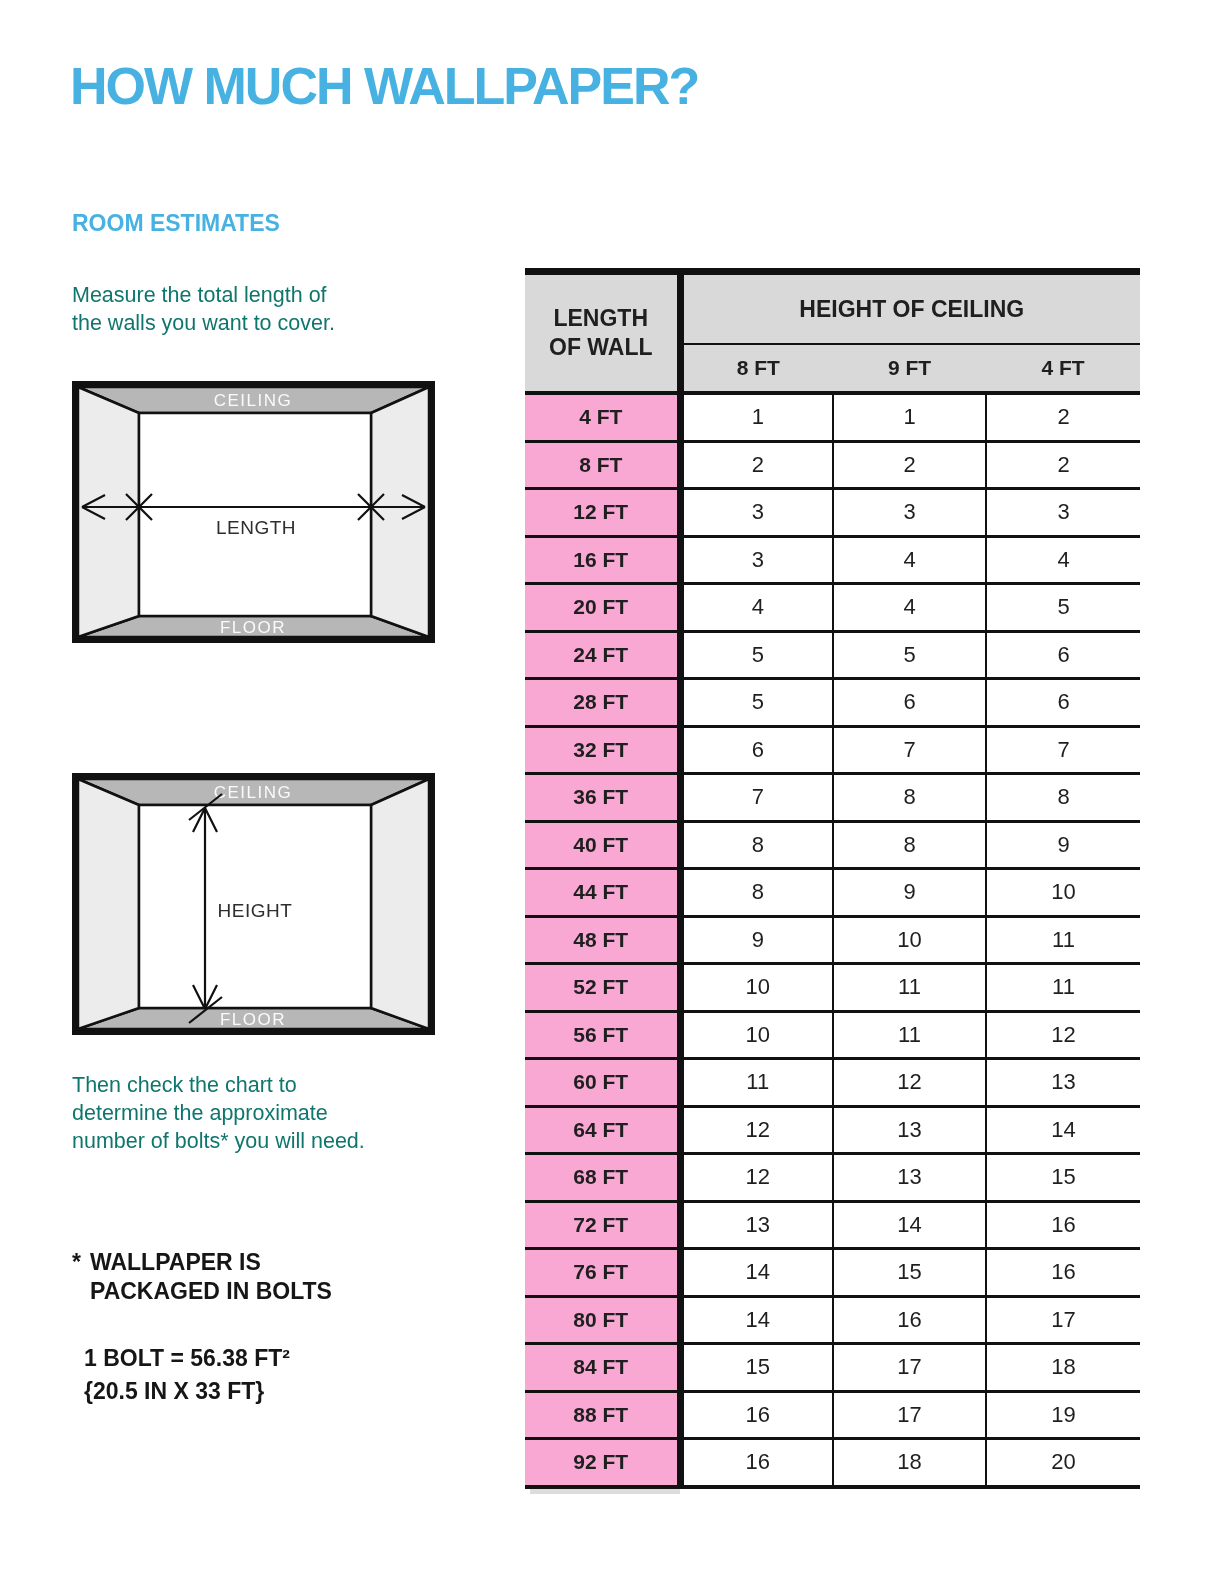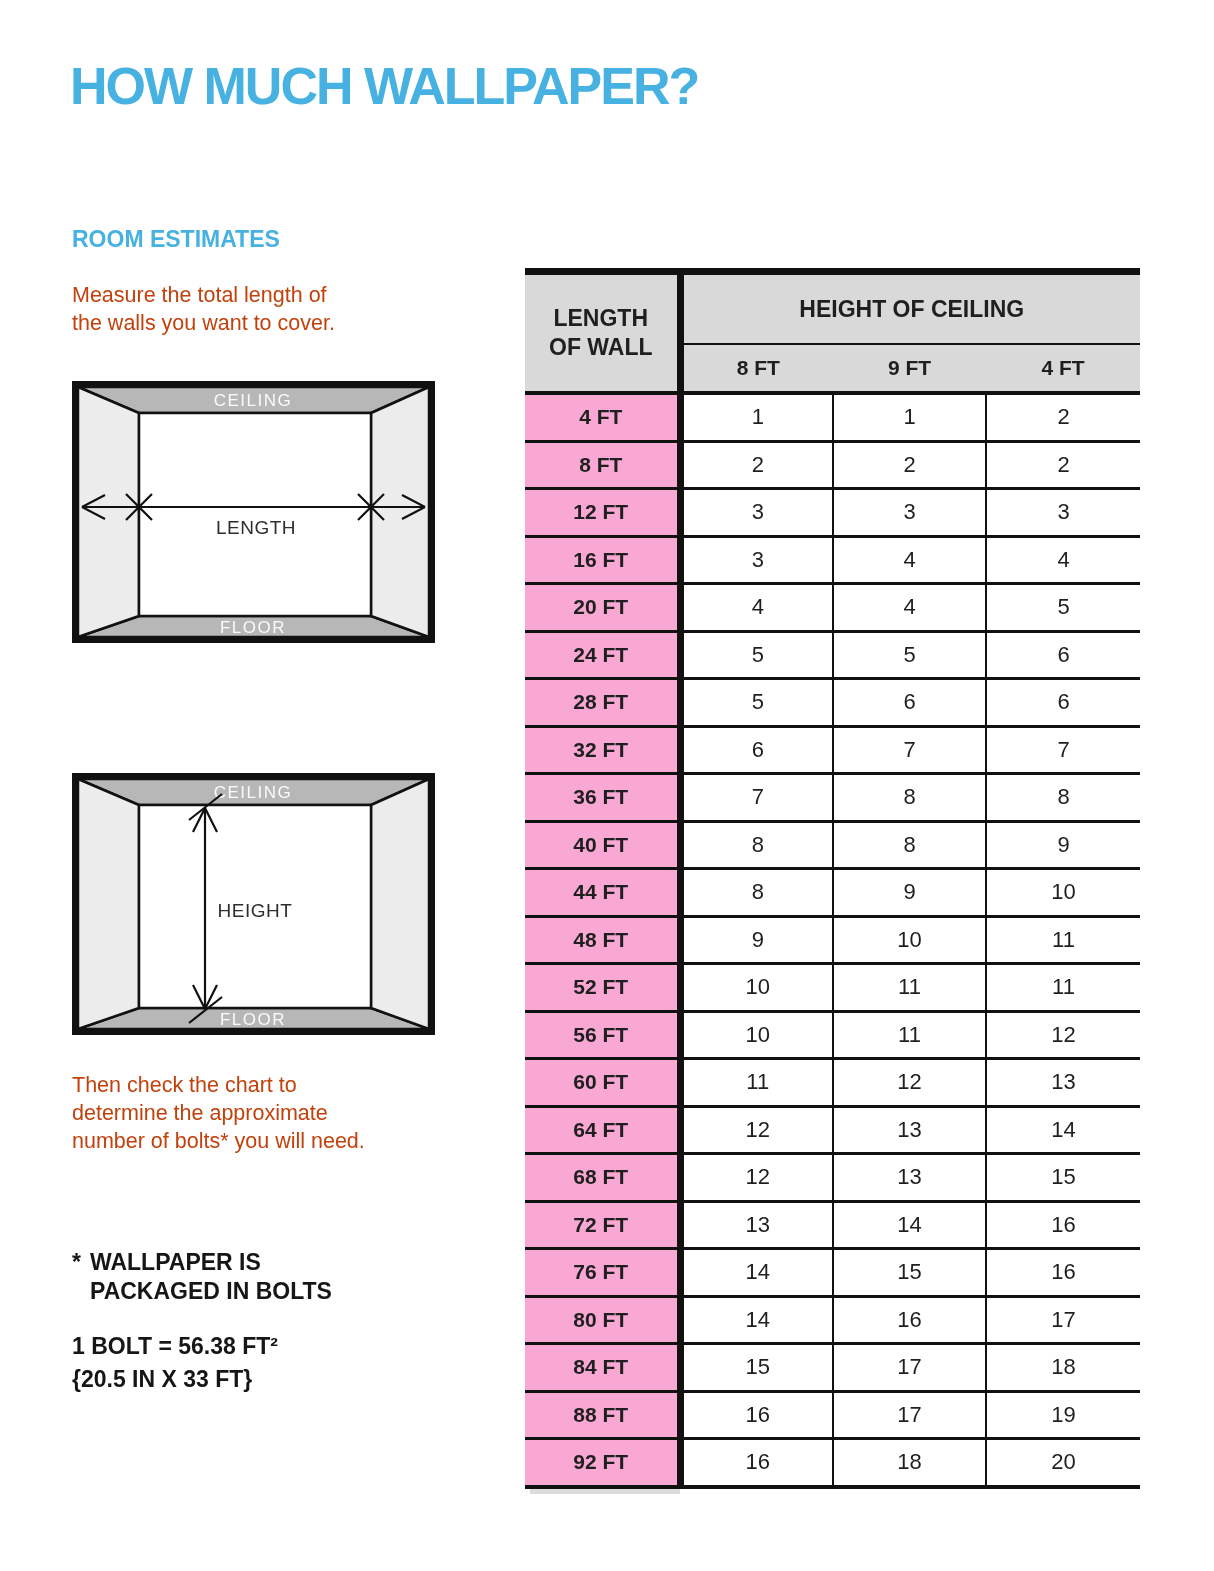--- a/index.html
+++ b/index.html
@@ -24,29 +24,29 @@
     white-space: nowrap;
   }
   .section-heading {
     position: absolute;
     margin: 0;
     font-size: 23px;
     font-weight: 700;
     color: #47b2e2;
     white-space: pre-line;
   }
-  #room-estimates-heading { left: 72px; top: 226px; text-align: right; }
+  #room-estimates-heading { left: 72px; top: 210px; text-align: right; }
   #bolts-heading { left: 525px; top: 226px; width: 615px; text-align: center; }
   .body-text {
     position: absolute;
     left: 72px;
     margin: 0;
     font-size: 21.5px;
     line-height: 28px;
-    color: #c2410c;
+    color: #0f766e;
     white-space: pre-line;
   }
   #para-length { top: 281px; }
   #para-height { top: 679px; }
   #para-chart  { top: 1071px; }
   .diagram { position: absolute; left: 72px; }
   #diagram-length { top: 381px; }
   #diagram-height { top: 773px; }
   .footnote {
     position: absolute;
@@ -58,21 +58,21 @@
     font-weight: 700;
     line-height: 29px;
     color: #161616;
   }
   .footnote .star { width: 18px; }
   .footnote .fn-text { white-space: pre-line; }
   .bolt-info {
     position: absolute;
     left: 72px;
     top: 1330px;
-    margin: 0;
+    margin: 12px;
     font-size: 23px;
     font-weight: 700;
     line-height: 33px;
     color: #161616;
     white-space: pre-line;
   }
   
   .table-wrap { position: absolute; left: 525px; top: 268px; width: 615px; }
   table.bolts {
     border-collapse: collapse;

